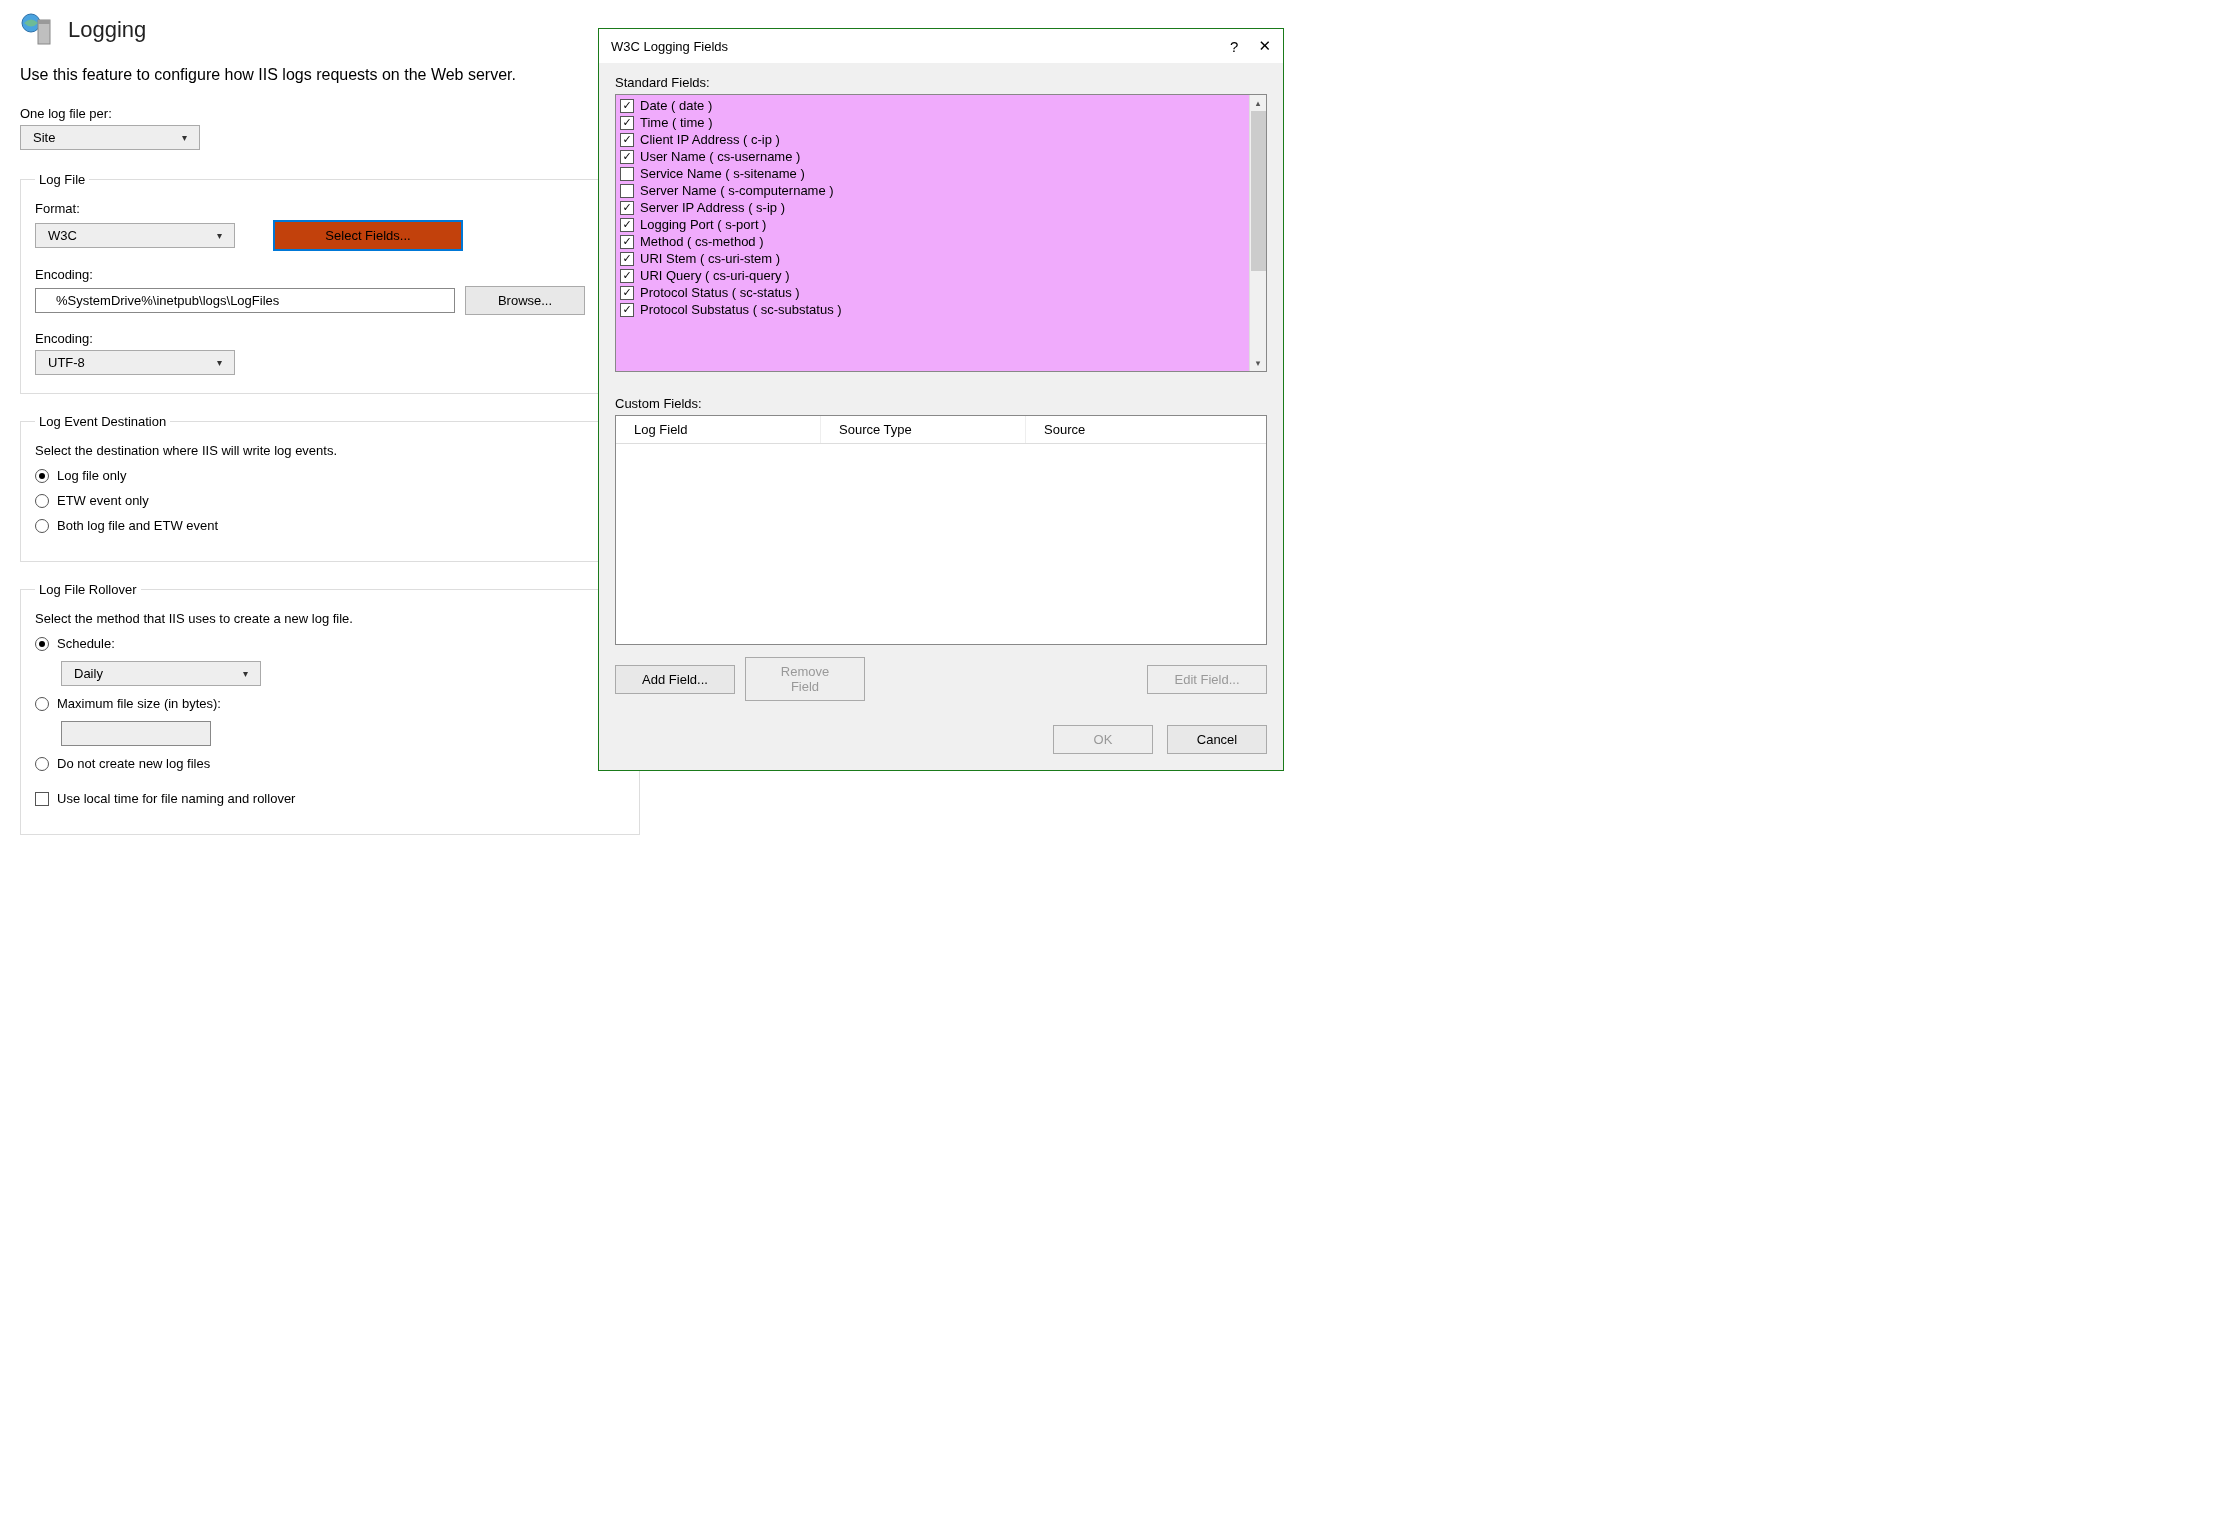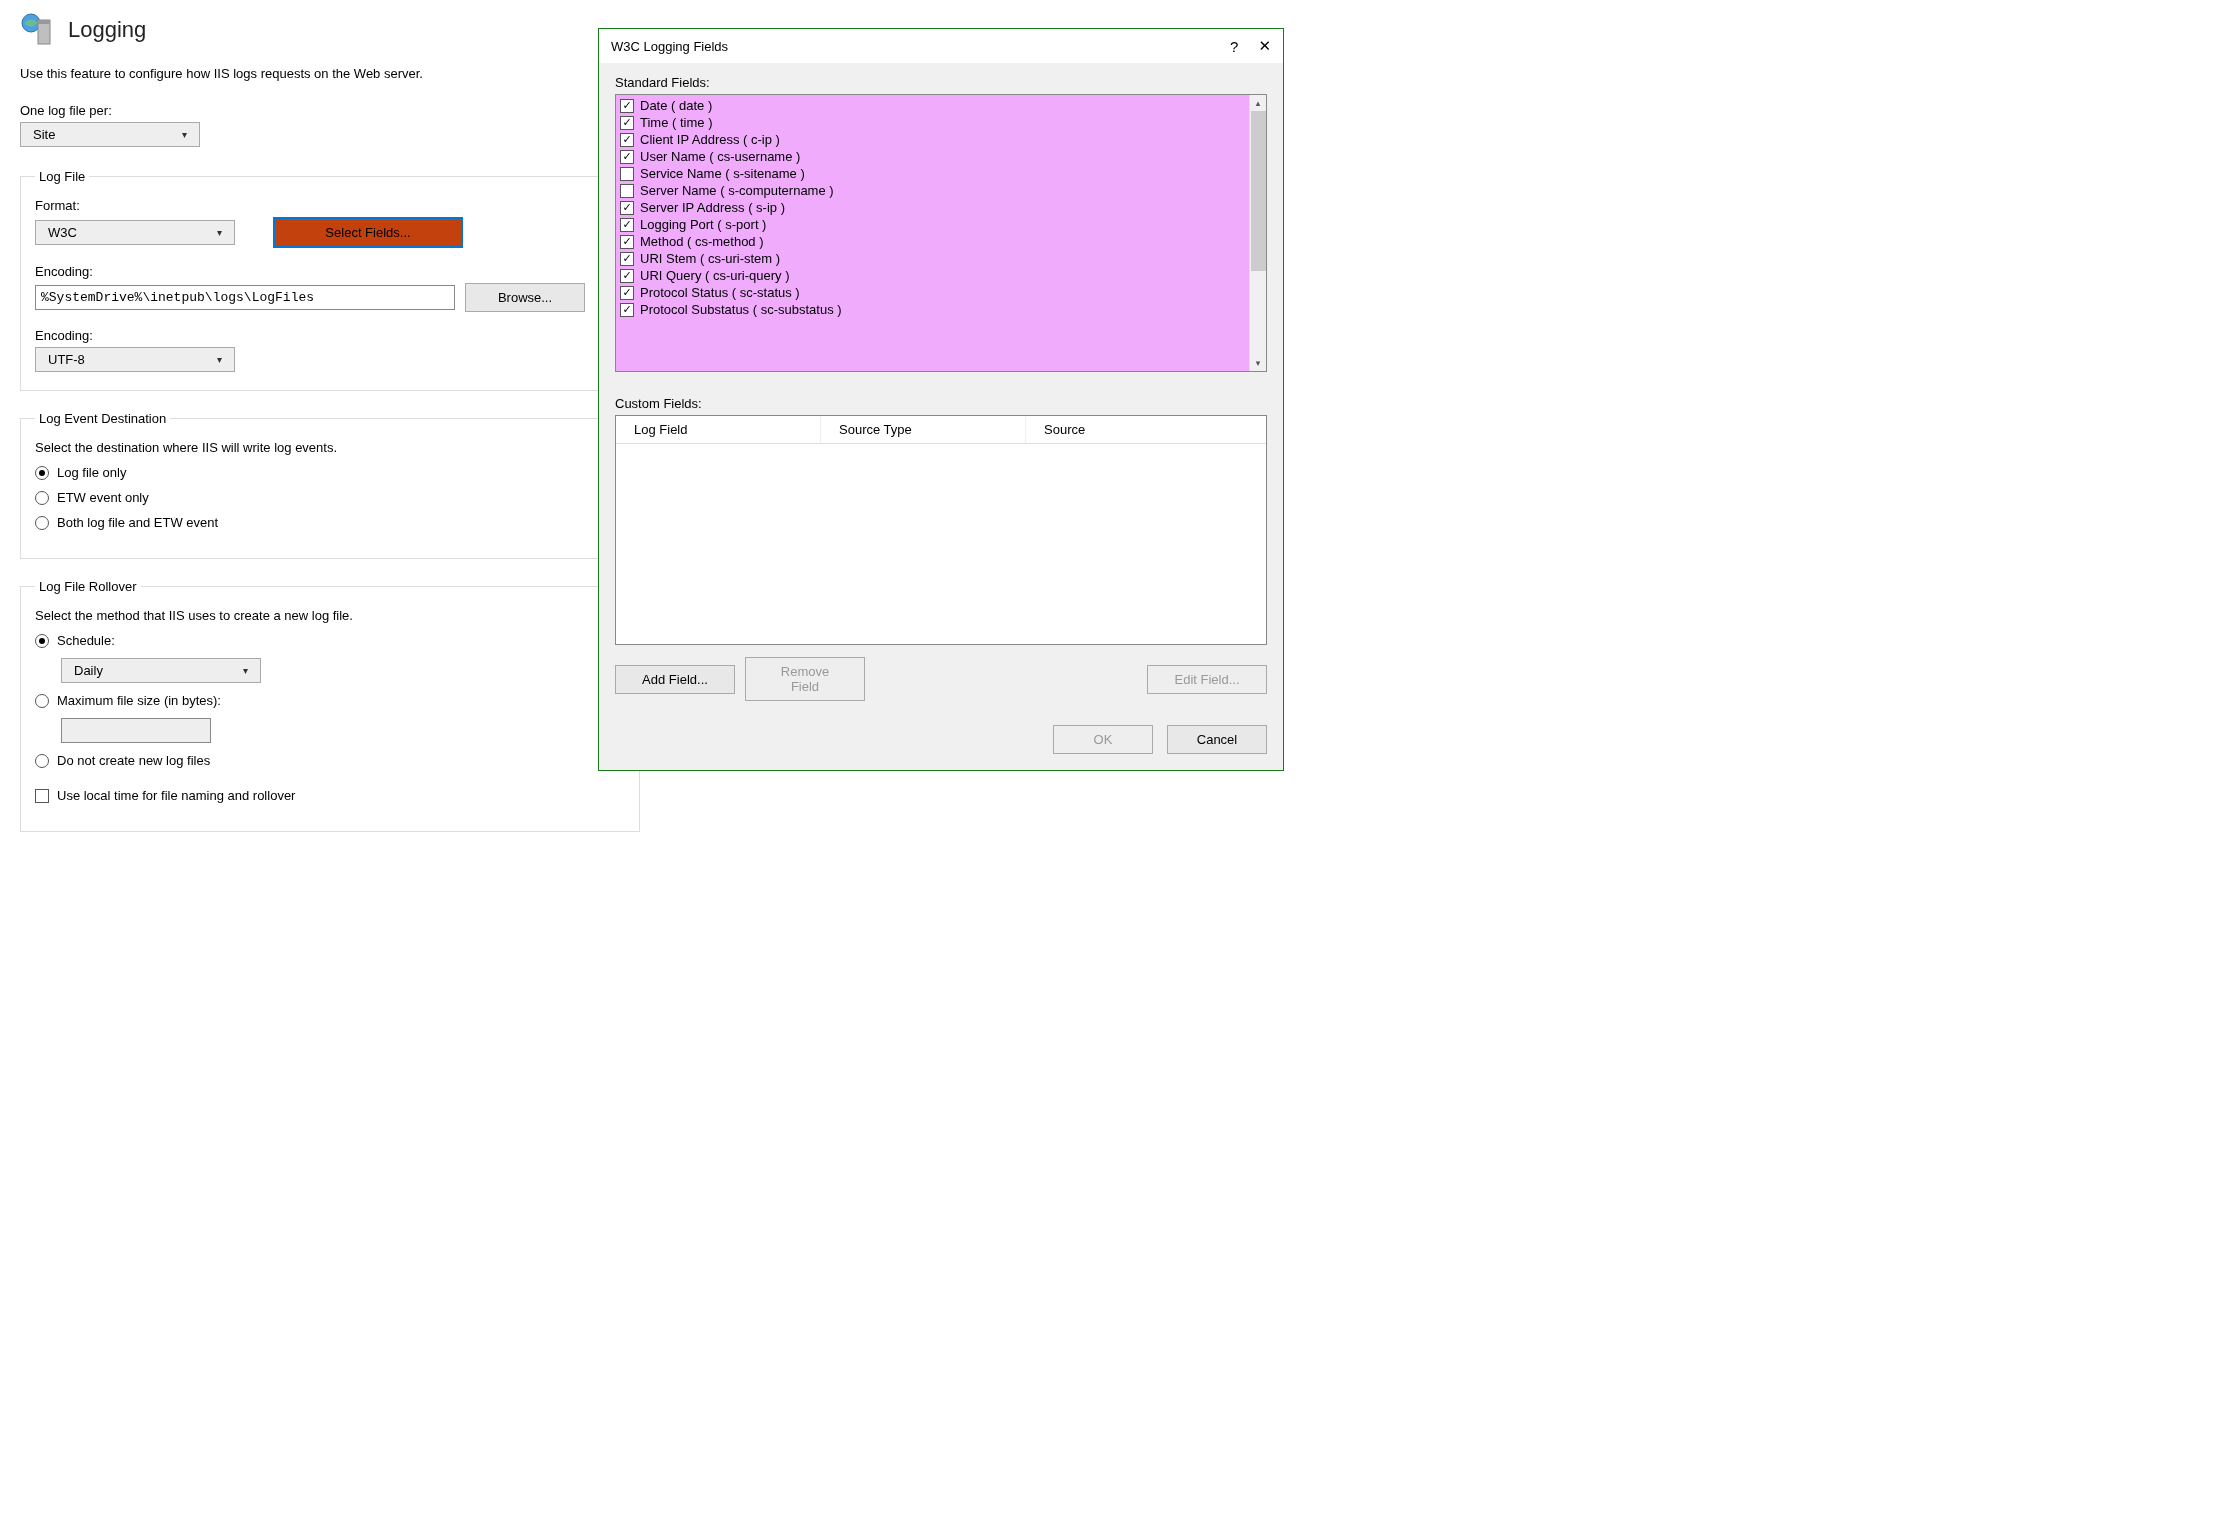--- a/index.html
+++ b/index.html
@@ -31,21 +31,21 @@
     align-items: center;
     justify-content: center;
   }
   .page-title {
     font-size: 22px;
     font-weight: 400;
     color: #222;
   }
   .description {
     margin-bottom: 22px;
-    font-size: 13px;
+    font-size: 16px;
   }
   .label {
     font-size: 13px;
     margin-bottom: 4px;
     display: block;
   }
   .dropdown {
     background: #eee;
     border: 1px solid #aaa;
     padding: 4px 12px;
@@ -55,24 +55,24 @@
     align-items: center;
     justify-content: space-between;
     cursor: default;
   }
   .dropdown .caret {
     font-size: 10px;
     color: #333;
   }
   .textbox {
     border: 1px solid #888;
-    padding: 4px 5px;
-    font-size: 13px;
-    background: #fff;
-    font-family: Liberation Mono, monospace;
+    padding: 4px 20px;
+    font-size: 13px;
+    background: #fff;
+    font-family: Liberation Sans, sans-serif;
   }
   .btn {
     background: #e8e8e8;
     border: 1px solid #aaa;
     padding: 6px 20px;
     font-size: 13px;
     font-family: inherit;
     cursor: default;
     text-align: center;
   }

